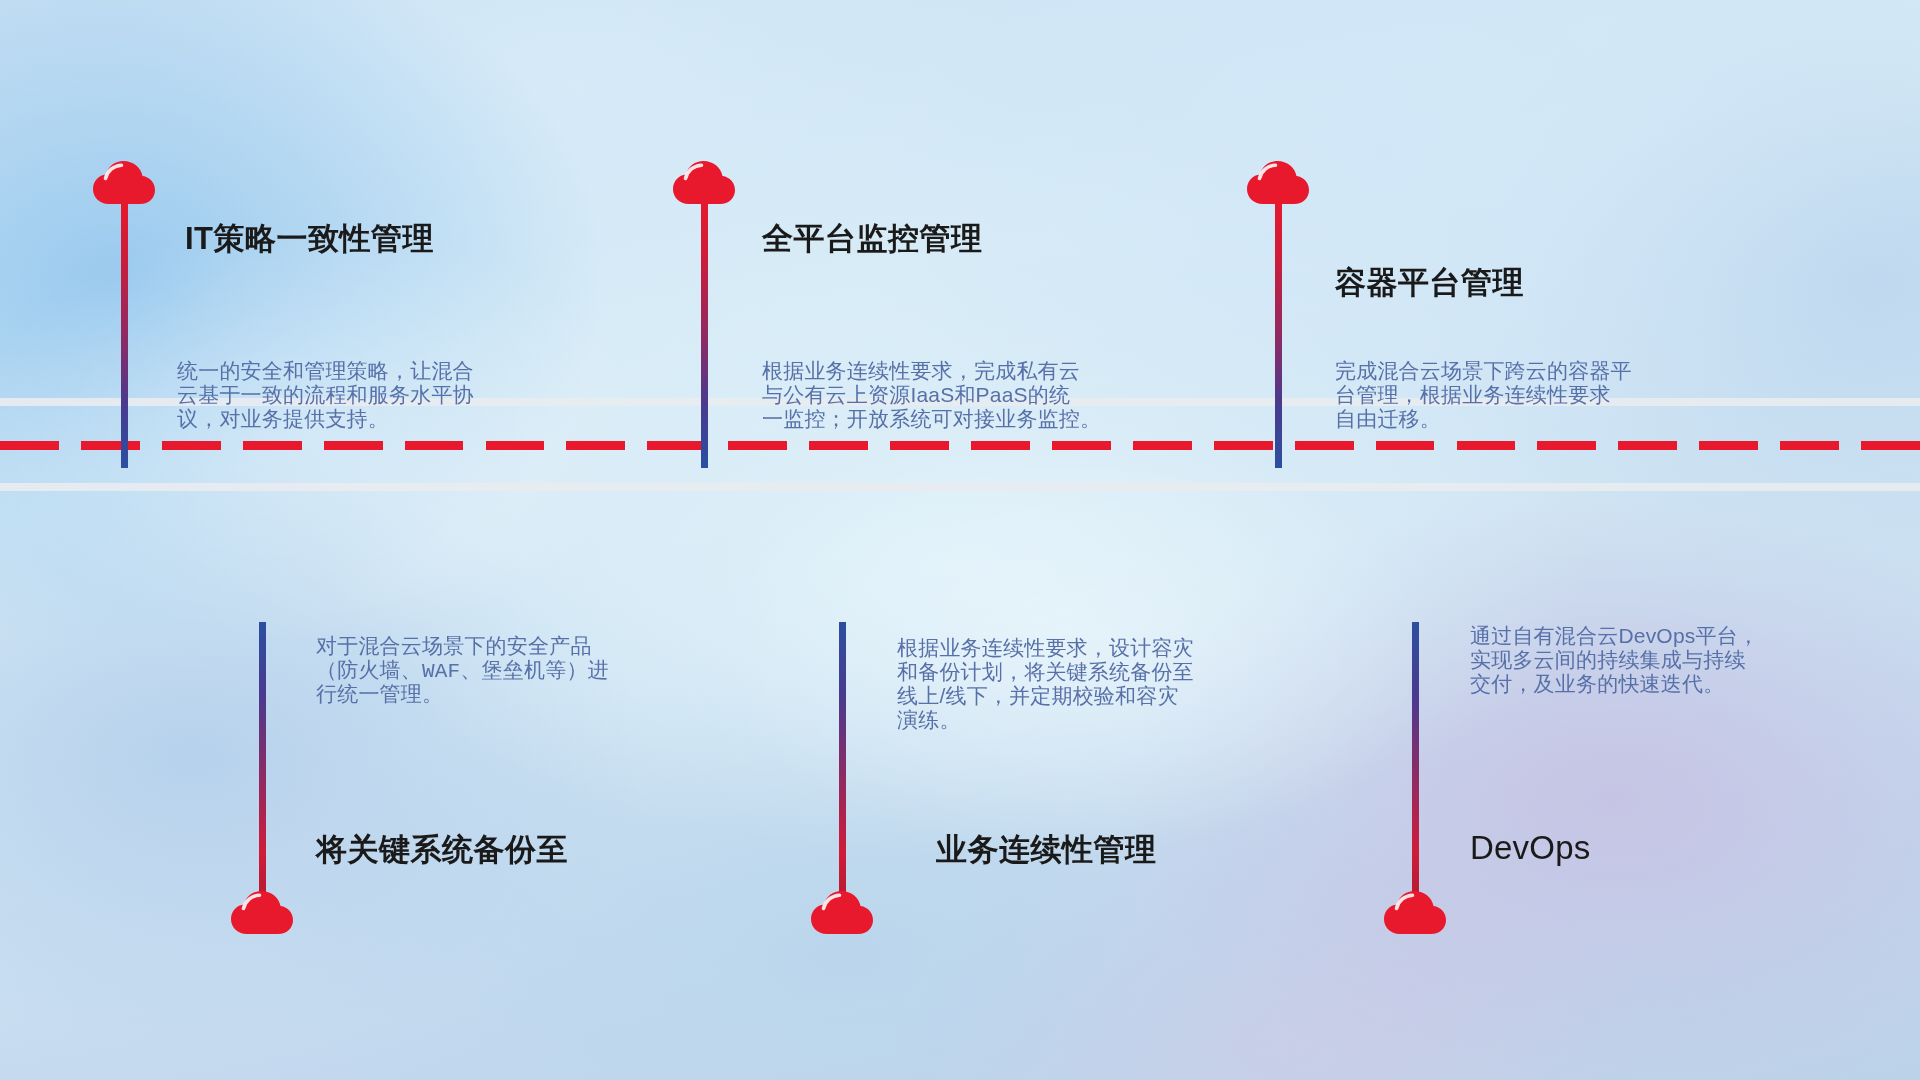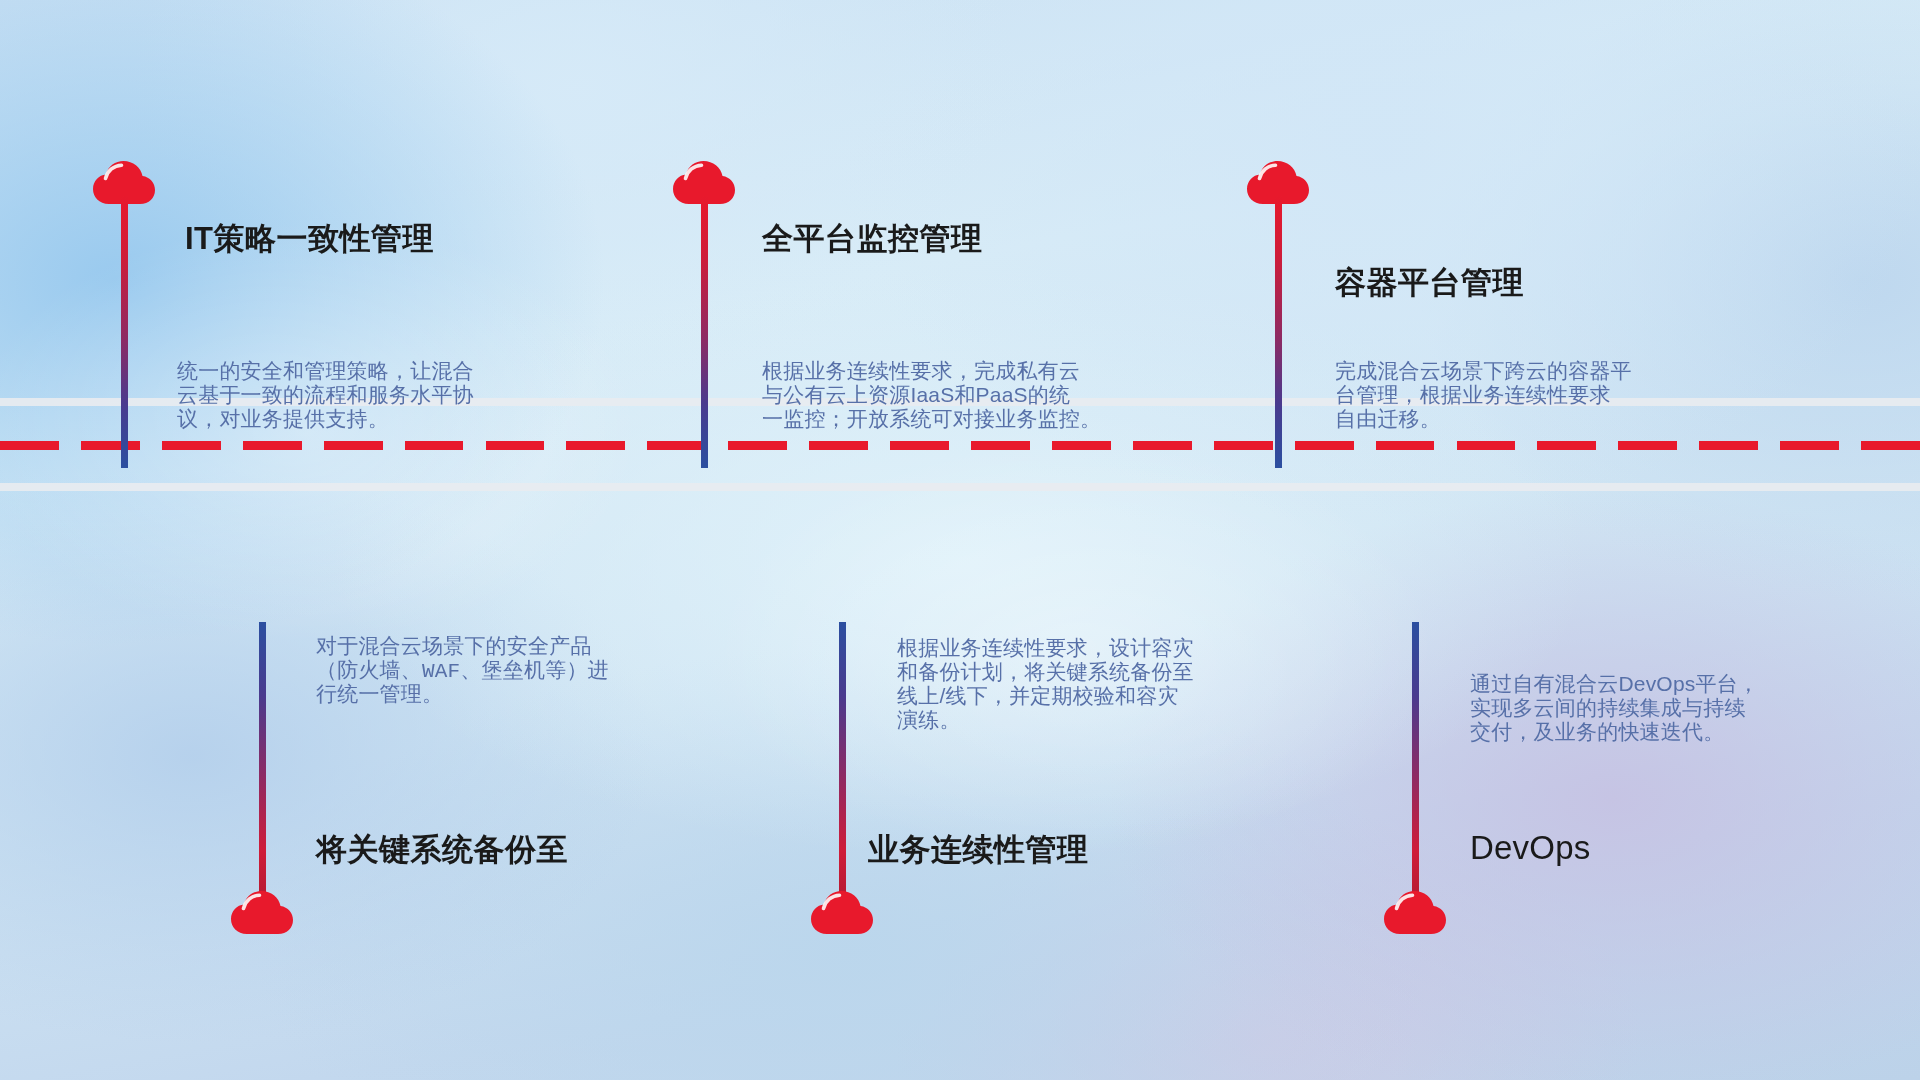--- a/index.html
+++ b/index.html
@@ -209,32 +209,32 @@
       </svg>
     </div>
   </div>
 
   <div class="node">
     <div class="stem stem-bottom" style="left:839px; top:622px; height:286px;"></div>
     <div class="node-desc" style="left:897px; top:636px; width:440px;">根据业务连续性要求，设计容灾
 和备份计划，将关键系统备份至
 线上/线下，并定期校验和容灾
 演练。</div>
-    <div class="node-title" style="left:868px; top:834px;">业务连续性管理</div>
+    <div class="node-title" style="left:936px; top:834px;">业务连续性管理</div>
     <div class="cloud-icon" style="left:810px; top:890px;">
       <svg viewBox="0 0 64 46" xmlns="http://www.w3.org/2000/svg">
         <path d="M17 44 C7 44 1 37 1 29 C1 21 7 15 14 14.5 C16 6 23.5 1 31.5 1 C41 1 49 7.5 50.5 16 C58 17 63 23 63 30 C63 38 57 44 48 44 Z" fill="#e8192c"></path>
         <path d="M13.5 18.5 C15.5 10.5 22 5.5 29.5 5.2" fill="none" stroke="#ffffff" stroke-width="3.6" stroke-linecap="round" opacity="0.88"></path>
       </svg>
     </div>
   </div>
 
   <div class="node">
     <div class="stem stem-bottom" style="left:1412px; top:622px; height:286px;"></div>
-    <div class="node-desc" style="left:1470px; top:672px; width:430px;">通过自有混合云DevOps平台，
+    <div class="node-desc" style="left:1470px; top:624px; width:430px;">通过自有混合云DevOps平台，
 实现多云间的持续集成与持续
 交付，及业务的快速迭代。</div>
     <div class="node-title latin" style="left:1470px; top:831px;">DevOps</div>
     <div class="cloud-icon" style="left:1383px; top:890px;">
       <svg viewBox="0 0 64 46" xmlns="http://www.w3.org/2000/svg">
         <path d="M17 44 C7 44 1 37 1 29 C1 21 7 15 14 14.5 C16 6 23.5 1 31.5 1 C41 1 49 7.5 50.5 16 C58 17 63 23 63 30 C63 38 57 44 48 44 Z" fill="#e8192c"></path>
         <path d="M13.5 18.5 C15.5 10.5 22 5.5 29.5 5.2" fill="none" stroke="#ffffff" stroke-width="3.6" stroke-linecap="round" opacity="0.88"></path>
       </svg>
     </div>
   </div>

